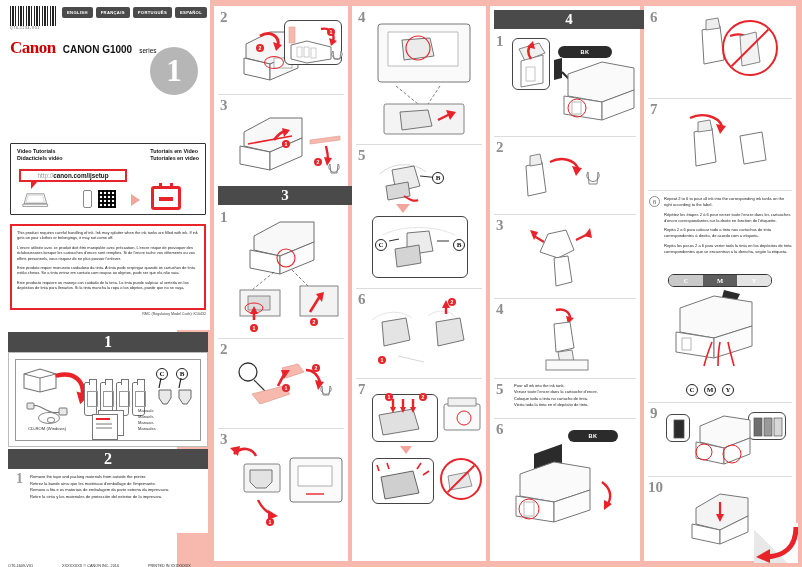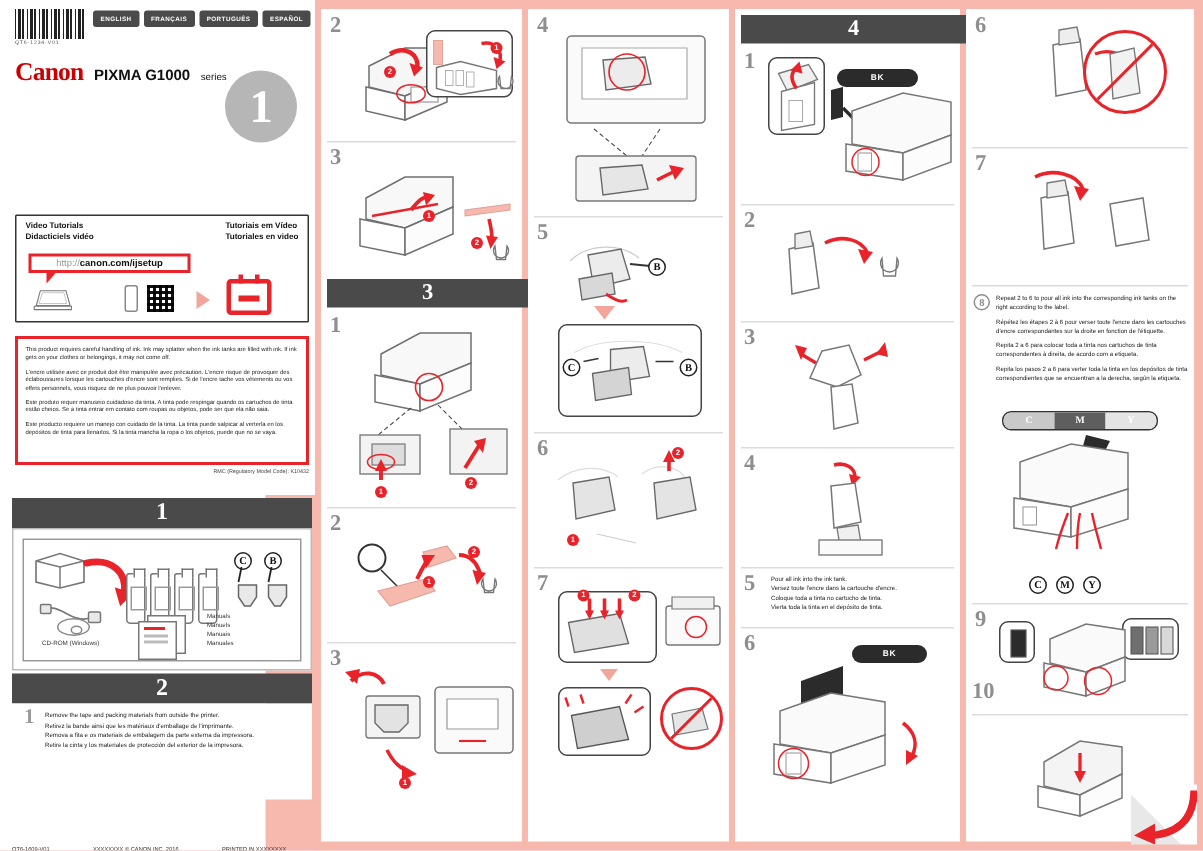--- a/index.html
+++ b/index.html
@@ -225,21 +225,21 @@
 
     <div class="lang-tabs">
       <div class="lang-tab">ENGLISH</div>
       <div class="lang-tab">FRANÇAIS</div>
       <div class="lang-tab">PORTUGUÊS</div>
       <div class="lang-tab">ESPAÑOL</div>
     </div>
 
     <div class="brand">
       <span class="canon-logo">Canon</span>
-      <span class="pixma">PIXMA G1000</span>
+      <span class="pixma">CANON G1000</span>
       <span class="series-sm">series</span>
     </div>
 
 
     <div class="big-badge">1</div>
 
     <div class="video-box">
       <div class="vt-heads">
         <div class="vt-col">
           <div>Video Tutorials</div>
@@ -667,21 +667,21 @@
     </div>
     <svg style="position:absolute;left:44px;top:408px;" width="70" height="56" viewBox="0 0 70 56">
       <path d="M12 12 L36 2 L62 6 L62 24 L36 34 L12 28 Z" fill="#fafafa" stroke="#777" stroke-width="1"></path>
       <path d="M8 28 L36 34 L36 50 L8 44 Z" fill="#fff" stroke="#777" stroke-width="1"></path>
       <path d="M36 34 L62 24 L62 40 L36 50 Z" fill="#fcfcfc" stroke="#777" stroke-width="1"></path>
       <circle cx="16" cy="38" r="8" fill="none" stroke="#e8232a" stroke-width="1"></circle>
       <circle cx="44" cy="40" r="9" fill="none" stroke="#e8232a" stroke-width="1"></circle>
     </svg>
 
     <div class="sep-line" style="left:4px;top:470px;width:144px;"></div>
-    <div class="stepnum" style="left:4px;top:448px;">10</div>
+    <div class="stepnum" style="left:4px;top:474px;">10</div>
     <svg style="position:absolute;left:42px;top:484px;" width="76" height="58" viewBox="0 0 76 58">
       <path d="M10 18 L34 4 L62 8 L62 26 L34 40 L10 34 Z" fill="#f4f4f4" stroke="#777" stroke-width="1"></path>
       <path d="M6 34 L34 40 L34 54 L6 48 Z" fill="#fff" stroke="#777" stroke-width="1"></path>
       <path d="M34 40 L62 26 L62 42 L34 54 Z" fill="#fcfcfc" stroke="#777" stroke-width="1"></path>
       <path d="M34 12 C34 20 34 24 34 28" fill="none" stroke="#e8232a" stroke-width="2.2"></path>
       <path d="M30 24 L34 32 L38 24 Z" fill="#e8232a"></path>
     </svg>
   </div>
 
   <div class="page-turn">

